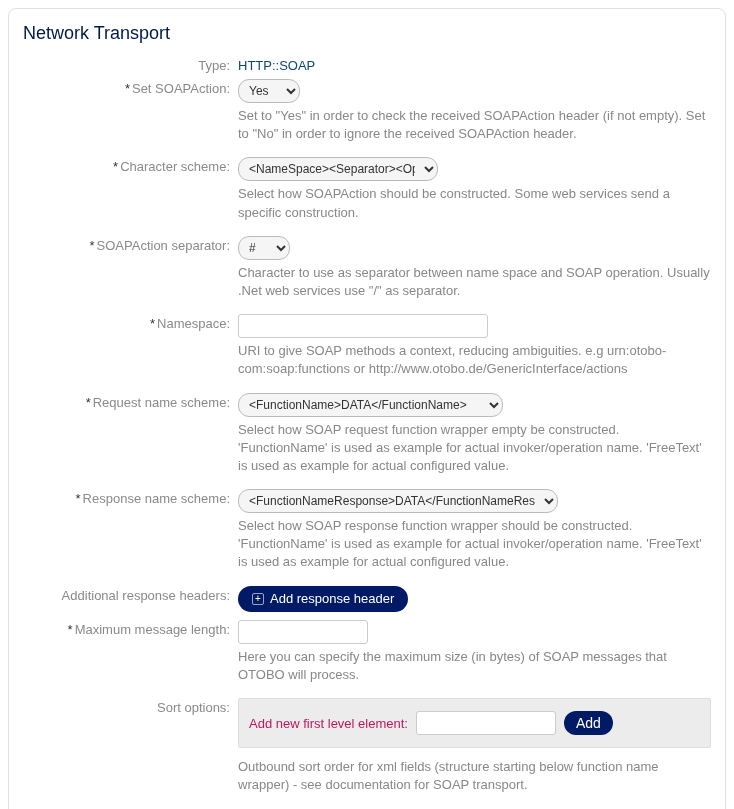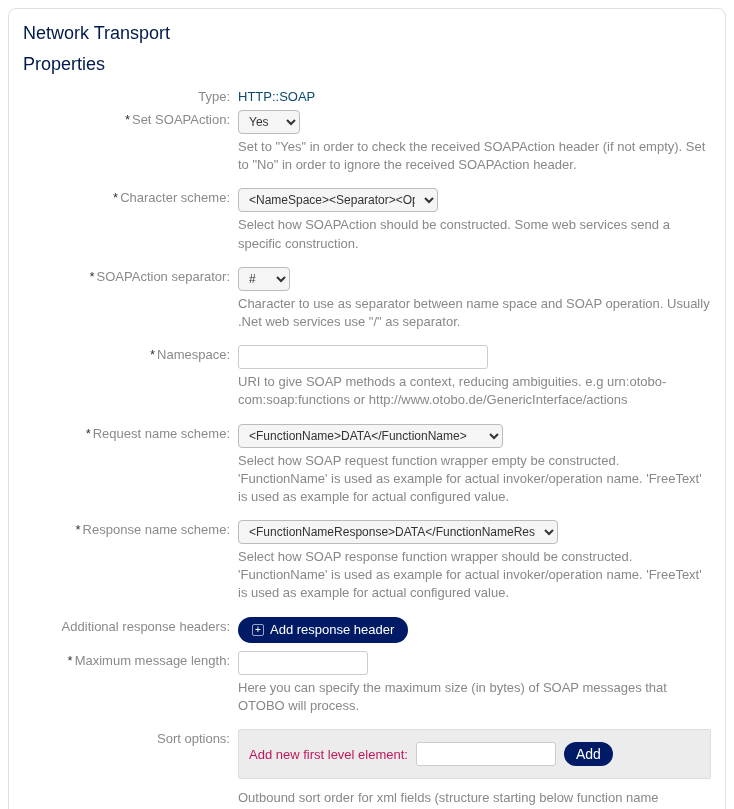--- a/index.html
+++ b/index.html
@@ -45,21 +45,21 @@
       padding-top: 2px;
     }
     .static-val {
       padding-top: 4px;
       color: #0c4a6e;
     }
     select {
       font-family: inherit;
       font-size: 12px;
       border: 1px solid #bbb;
-      border-radius: 4px;
+      border-radius: 11px;
       background: #f5f5f6;
       height: 24px;
       padding: 2px 6px;
       color: #333;
     }
     input[type="text"] {
       font-family: inherit;
       border: 1px solid #ccc;
       border-radius: 3px;
       height: 24px;
@@ -132,21 +132,20 @@
       font-size: 10px;
       line-height: 1;
       margin-right: 6px;
     }
   </style>
 </head>
 <body>
 
 <div class="panel">
   <div class="section-title">Network Transport</div>
-  <div class="section-title">Properties</div>
 
   <div class="row">
     <div class="label-col">Type:</div>
     <div class="field-col static-val">HTTP::SOAP</div>
   </div>
 
   <div class="row">
     <div class="label-col"><span class="req">*</span><span>Set SOAPAction:</span></div>
     <div class="field-col">
       <select class="sel-xs">

